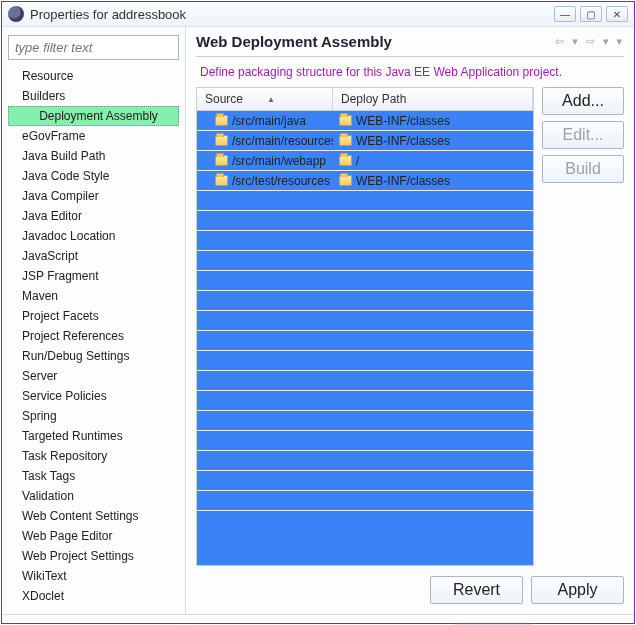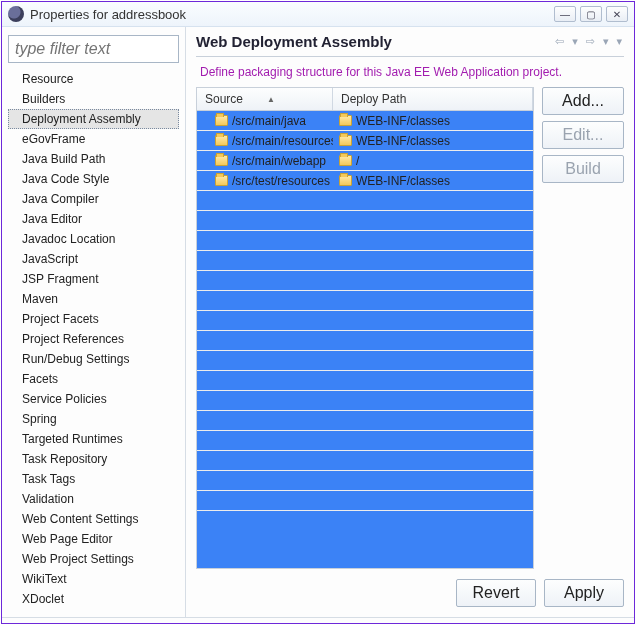--- a/index.html
+++ b/index.html
@@ -6,23 +6,23 @@
 body { font-family: "Segoe UI", Tahoma, sans-serif; font-size: 12px; background: #fff; color: #222; width: 636px; height: 625px; overflow: hidden; }
 .window { border: 1px solid #6d28d9; width: 634px; height: 623px; margin: 1px; display: flex; flex-direction: column; background: #fdfdfd; }
 .titlebar { display: flex; align-items: center; padding: 4px 6px; background: linear-gradient(#fafdff, #eef4fb); border-bottom: 1px solid #d6e2ef; }
 .titlebar-icon { width: 16px; height: 16px; background: radial-gradient(circle at 6px 6px, #6a6f9a 0 6px, #3c3f5c 7px); border-radius: 50%; margin-right: 6px; }
 .title-text { font-size: 13px; color: #333; flex: 1; }
 .winbtns { display: flex; gap: 4px; }
 .winbtn { width: 22px; height: 16px; border: 1px solid #b0bdcf; border-radius: 2px; background: linear-gradient(#fdfefe,#e9eef5); display: flex; align-items: center; justify-content: center; font-size: 10px; color: #445; cursor: pointer; }
 .content { flex: 1; display: flex; flex-direction: column; }
 .main-split { flex: 1; display: flex; overflow: hidden; }
 .left-pane { width: 184px; border-right: 1px solid #d6dde5; padding: 8px 6px; overflow-y: auto; }
-.filter-box { width: 100%; border: 1px solid #a8b6c6; padding: 4px 6px; font-size: 16px; color: #555; margin-bottom: 6px; font-style: italic; }
+.filter-box { width: 100%; border: 1px solid #a8b6c6; padding: 4px 6px; font-size: 13px; color: #555; margin-bottom: 6px; font-style: italic; }
 .tree-item { padding: 2px 4px 2px 14px; line-height: 16px; color: #222; cursor: pointer; white-space: nowrap; }
-.tree-item.selected { background: #e5e5e5; border: 1px dotted #7a8aa0; padding: 1px 3px 1px 13px; }
+.tree-item.selected { background: #86efac; border: 1px dotted #7a8aa0; padding: 1px 3px 1px 13px; text-align: center; }
 .right-pane { flex: 1; display: flex; flex-direction: column; padding: 6px 10px 0 10px; overflow: hidden; }
 .section-header { display: flex; border-bottom: 1px solid #c8d0da; padding-bottom: 6px; margin-bottom: 8px; }
 .section-title { font-size: 15px; font-weight: bold; color: #223; flex: 1; }
 .nav-arrows { display: flex; gap: 4px; align-items: center; }
 .nav-arrow { color: #9aa6b6; font-size: 11px; cursor: pointer; padding: 0 2px; }
 .desc { color: #a21caf; margin-bottom: 8px; padding-left: 4px; }
 .table-actions-row { display: flex; gap: 8px; flex: 1; overflow: hidden; }
 .table-box { flex: 1; border: 1px solid #c8d0da; background: #fff; display: flex; flex-direction: column; overflow: hidden; }
 .table-head { display: flex; background: linear-gradient(#fdfefe,#eef2f7); border-bottom: 1px solid #c8d0da; }
 .th { padding: 4px 8px; border-right: 1px solid #d0d8e2; color: #333; font-weight: normal; display: flex; align-items: center; gap: 4px; }
@@ -33,21 +33,21 @@
 .tr { display: flex; border-bottom: 1px solid #ececec; height: 20px; align-items: center; }
 .td { padding: 2px 6px; display: flex; align-items: center; gap: 4px; overflow: hidden; white-space: nowrap; }
 .td-source { width: 136px; padding-left: 18px; }
 .td-deploy { flex: 1; }
 .folder-icon { width: 13px; height: 11px; background: linear-gradient(#ffe9a8,#f4c95a); border: 1px solid #c9a236; border-radius: 1px; position: relative; flex-shrink: 0; }
 .folder-icon::before { content: ""; position: absolute; top: -3px; left: 0; width: 6px; height: 3px; background: #f4c95a; border: 1px solid #c9a236; border-bottom: none; border-radius: 1px 1px 0 0; }
 .actions-col { width: 82px; display: flex; flex-direction: column; gap: 6px; }
 .btn { border: 1px solid #a8b6c6; background: linear-gradient(#fdfefe,#eef2f7); padding: 4px 0; text-align: center; cursor: pointer; border-radius: 2px; font-size: 16px; color: #222; }
 .btn.disabled { color: #9aa3af; cursor: default; }
 .bottom-buttons { display: flex; justify-content: flex-end; gap: 8px; padding: 10px 0 10px 0; }
-.bottom-buttons .btn { width: 80px; }
+.bottom-buttons .btn { width: 93px; }
 .dialog-footer { border-top: 1px solid #d6dde5; padding: 10px 12px; display: flex; align-items: center; }
 .footer-btns { margin-left: auto; display: flex; gap: 8px; }
 .footer-btns .btn { width: 80px; padding: 5px 0; }
 .btn.primary { border: 1px solid #4a8cd6; background: linear-gradient(#eaf3fe,#cfe4fb); box-shadow: 0 0 3px #7fb4ef; }
 .tree-item-text { }
 </style>
 </head>
 <body>
 
 <div class="window">
@@ -74,21 +74,21 @@
             <div class="tree-item"><span class="tree-item-text">Java Code Style</span></div>
             <div class="tree-item"><span class="tree-item-text">Java Compiler</span></div>
             <div class="tree-item"><span class="tree-item-text">Java Editor</span></div>
             <div class="tree-item"><span class="tree-item-text">Javadoc Location</span></div>
             <div class="tree-item"><span class="tree-item-text">JavaScript</span></div>
             <div class="tree-item"><span class="tree-item-text">JSP Fragment</span></div>
             <div class="tree-item"><span class="tree-item-text">Maven</span></div>
             <div class="tree-item"><span class="tree-item-text">Project Facets</span></div>
             <div class="tree-item"><span class="tree-item-text">Project References</span></div>
             <div class="tree-item"><span class="tree-item-text">Run/Debug Settings</span></div>
-            <div class="tree-item"><span class="tree-item-text">Facets</span></div>
+            <div class="tree-item"><span class="tree-item-text">Server</span></div>
             <div class="tree-item"><span class="tree-item-text">Service Policies</span></div>
             <div class="tree-item"><span class="tree-item-text">Spring</span></div>
             <div class="tree-item"><span class="tree-item-text">Targeted Runtimes</span></div>
             <div class="tree-item"><span class="tree-item-text">Task Repository</span></div>
             <div class="tree-item"><span class="tree-item-text">Task Tags</span></div>
             <div class="tree-item"><span class="tree-item-text">Validation</span></div>
             <div class="tree-item"><span class="tree-item-text">Web Content Settings</span></div>
             <div class="tree-item"><span class="tree-item-text">Web Page Editor</span></div>
             <div class="tree-item"><span class="tree-item-text">Web Project Settings</span></div>
             <div class="tree-item"><span class="tree-item-text">WikiText</span></div>

